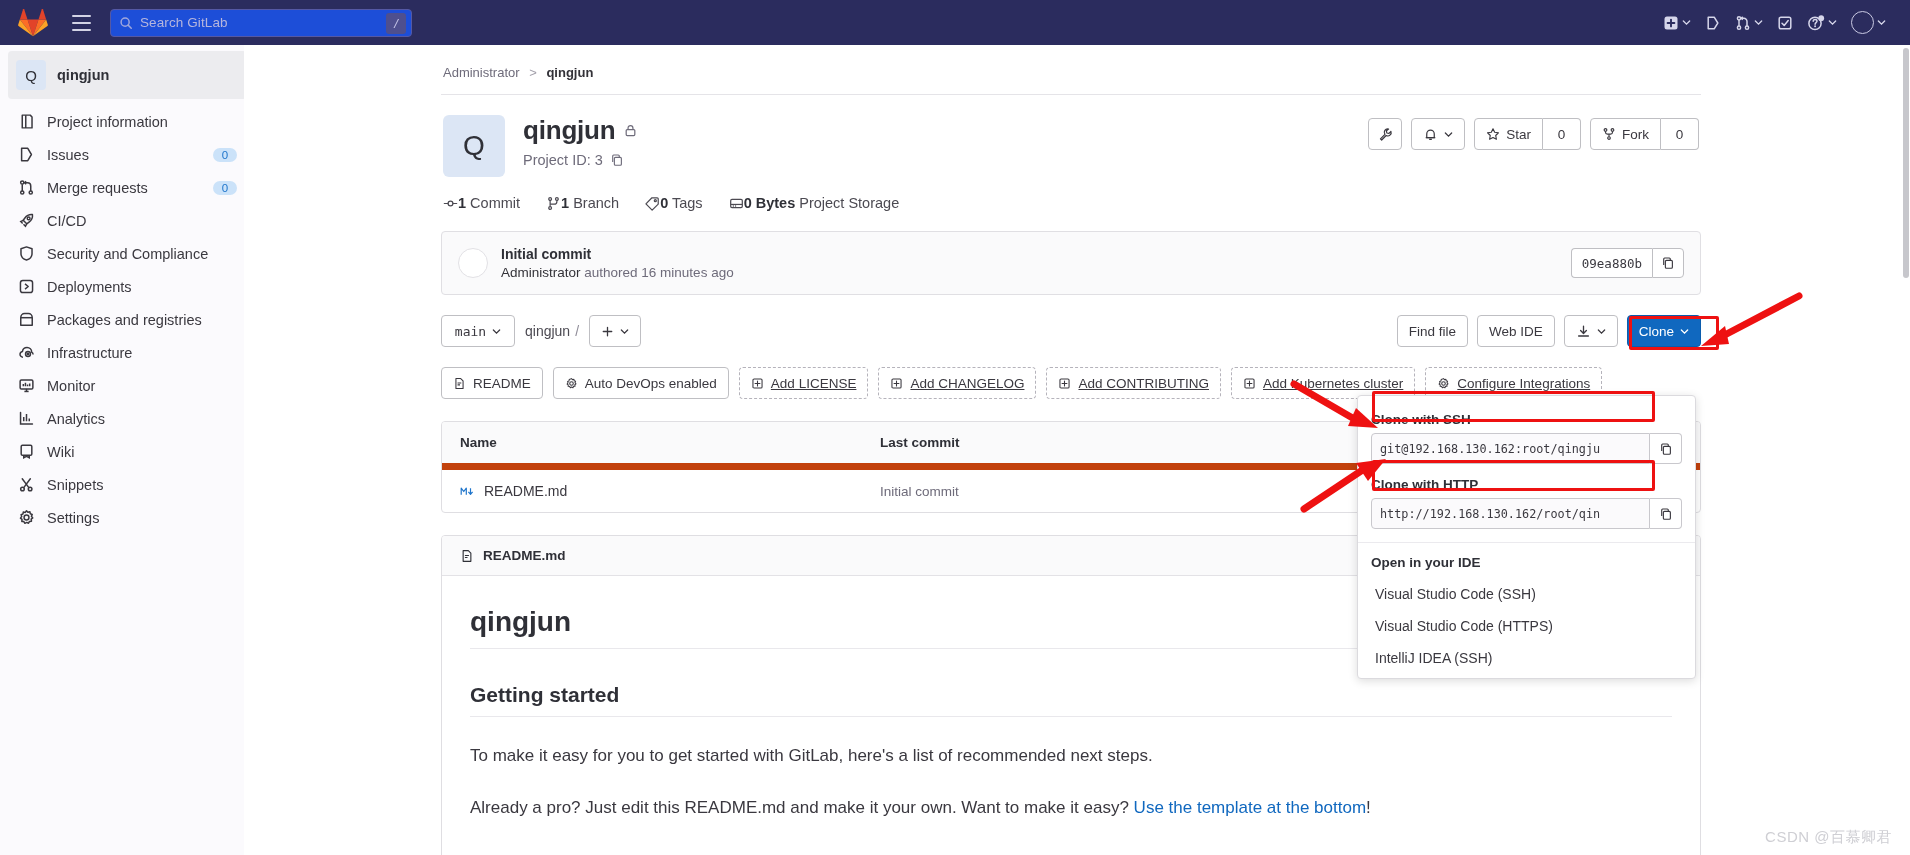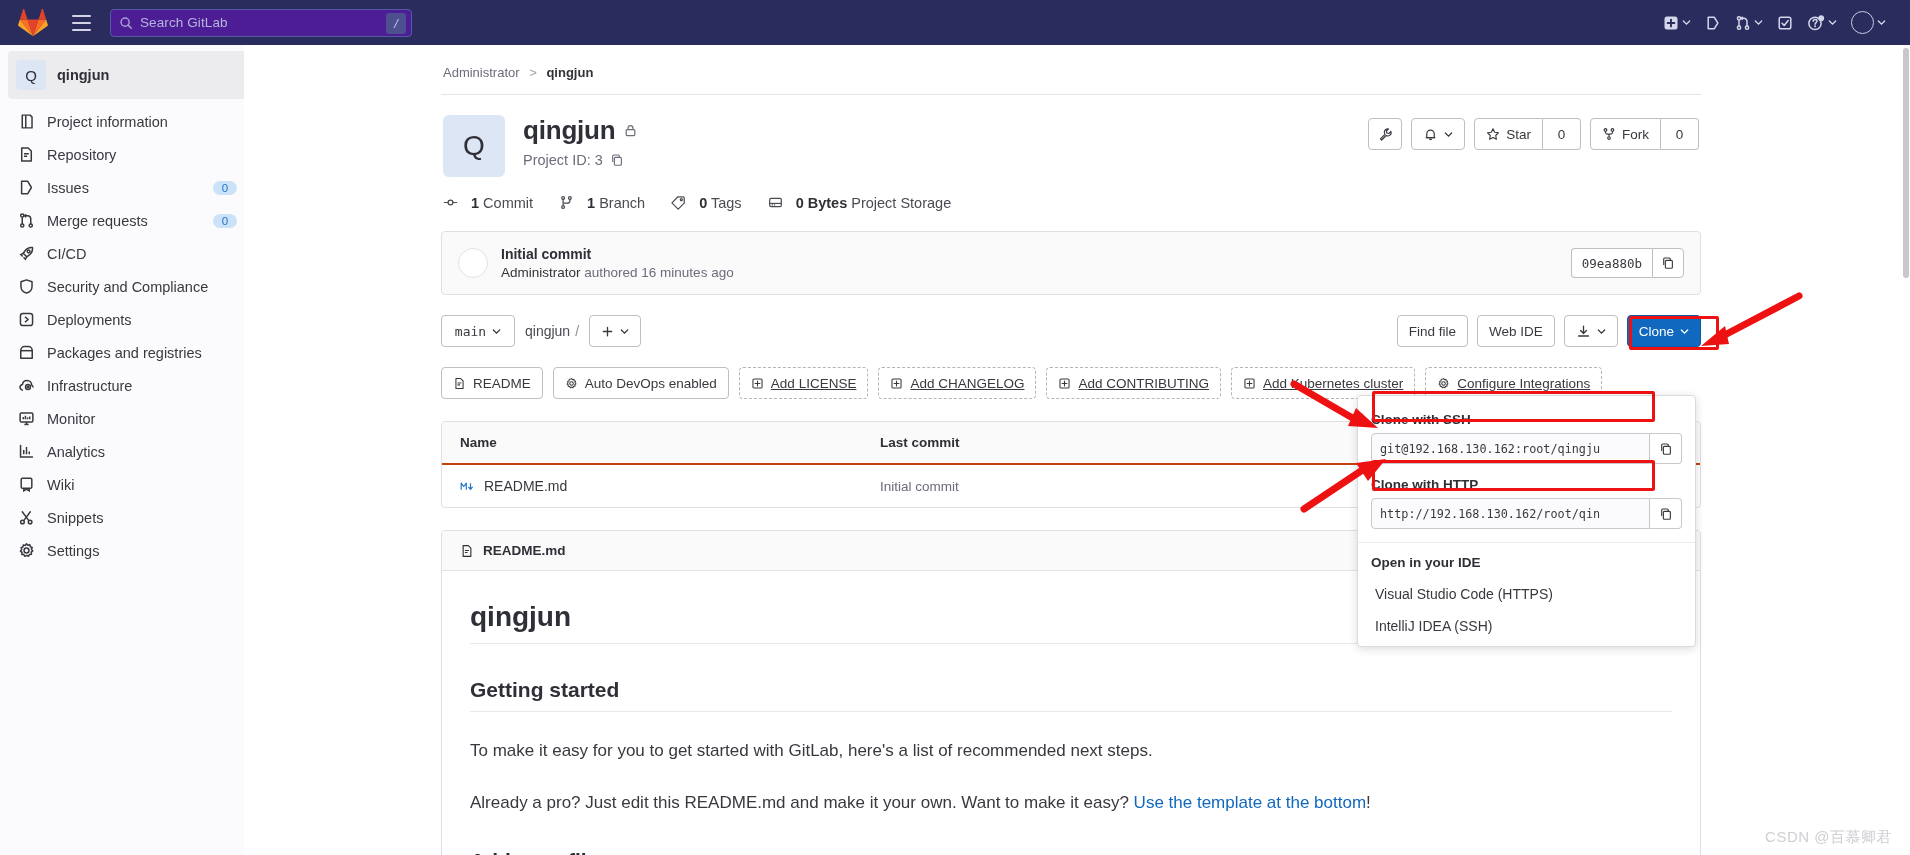--- a/index.html
+++ b/index.html
@@ -19,21 +19,21 @@
     padding: 0 18px; z-index: 50;
   }
   .gl-logo { width: 30px; height: 30px; margin-right: 18px; flex: none; }
   .hamburger {
     width: 30px; height: 30px; margin-right: 14px; flex: none;
     display: flex; flex-direction: column; justify-content: center;
     align-items: center; gap: 5px; cursor: pointer;
   }
   .hamburger span { display:block; width: 19px; height: 2px; background: #d3d3e5; border-radius:1px; }
   .searchbox {
-    width: 302px; height: 28px; background: #4c1d95;
+    width: 302px; height: 28px; background: #1d4ed8;
     border: 1px solid #5558a3; border-radius: 4px;
     display: flex; align-items: center; padding: 0 8px;
     position: relative;
   }
   .searchbox .s-icon { width: 14px; height: 14px; margin-right: 7px; flex:none; opacity: .85;}
   .searchbox .s-text { color: #b6b6dd; font-size: 13.5px; letter-spacing: .1px;}
   .slash-key {
     position: absolute; right: 5px; top: 3px;
     width: 20px; height: 21px; border-radius: 3px;
     background: #4e4f8e; color: #c6c6e8; font-size: 13px;
@@ -110,21 +110,21 @@
     background: #fff; color: #3a383f; font-size: 13.5px;
     display: inline-flex; align-items: center; justify-content: center;
     gap: 6px; padding: 0 11px; cursor: pointer; white-space: nowrap;
   }
   .btn-icon { width: 34px; padding: 0; }
   .split { display: inline-flex; }
   .split .btn:first-child { border-top-right-radius: 0; border-bottom-right-radius: 0; }
   .split .btn:last-child { border-top-left-radius: 0; border-bottom-left-radius: 0; border-left: none; min-width: 38px; color:#3a383f;}
 
   .stats { display: flex; align-items: center; gap: 26px; padding: 18px 2px 0 2px; font-size: 14.5px; color: #4c4a52; }
-  .stat { display: flex; gap: 13px; cursor: pointer; }
+  .stat { display: flex; align-items: center; gap: 0; cursor: pointer; }
   .stat b { color: #2f3037; }
 
   .commit-card {
     margin-top: 20px; border: 1px solid #e0dfe3; border-radius: 4px;
     background: #fafafb; display: flex; align-items: center;
     padding: 13px 16px; min-height: 64px;
   }
   .commit-av { width: 30px; height: 30px; border-radius: 50%; border: 1px solid #e2e1e5; background:#fff; flex:none; margin-right: 13px;}
   .commit-title { font-size: 14px; font-weight: bold; color: #2f3037; }
   .commit-sub { font-size: 13.5px; color: #6e6b7a; margin-top: 3px; }
@@ -155,21 +155,21 @@
     height: 32px; border: 1px solid #bfbfc3; border-radius: 4px; background: #fff;
     display: inline-flex; align-items: center; gap: 7px; padding: 0 11px;
     font-size: 13.5px; color: #3a383f; cursor: pointer; white-space: nowrap;
   }
   .chip.dashed { border-style: dashed; border-color: #b5b3bb; color: #3a383f; text-decoration: underline; }
 
   .files {
     margin-top: 22px; border: 1px solid #dfdee2; border-radius: 4px; overflow: hidden;
   }
   .files-head {
-    display: flex; background: #fafafb; border-bottom: 2px solid #c2410c;
+    display: flex; background: #fafafb; border-bottom: 7px solid #c2410c;
     font-size: 13.5px; font-weight: bold; color: #2f3037; padding: 13px 18px;
   }
   .col-name { width: 420px; }
   .file-row { display: flex; align-items: center; padding: 13px 18px; font-size: 14px; }
   .file-name { width: 420px; display: flex; align-items: center; gap: 9px; color: #3a383f; }
   .md-ico { width: 15px; height: 11px; flex: none; }
   .file-commit { color: #6e6b7a; font-size: 13.5px;}
 
   .readme-card { margin-top: 22px; border: 1px solid #dfdee2; border-radius: 4px; overflow: hidden; }
   .readme-head {
@@ -317,27 +317,20 @@
     </div>
 
     <div class="nav-item">
       <svg class="nav-ico" viewBox="0 0 16 16" fill="none" stroke="#3a383f" stroke-width="1.4">
         <path d="M4 2 H11.5 L13.2 3.7 V14 H4 Z" stroke-linejoin="round"></path>
           <path d="M7.3 2 V14"></path>
       </svg>
       <span class="nav-label">Project information</span>
     </div>
 
-    <div class="nav-item">
-      <svg class="nav-ico" viewBox="0 0 16 16" fill="none" stroke="#3a383f" stroke-width="1.4">
-        <path d="M3.5 1.8 H9.6 L12.5 4.7 V14.2 H3.5 Z" stroke-linejoin="round"></path>
-        <path d="M5.6 7.2 H10.2 M5.6 9.6 H8.6"></path>
-      </svg>
-      <span class="nav-label">Repository</span>
-    </div>
 
     <div class="nav-item">
       <svg class="nav-ico" viewBox="0 0 16 16" fill="none" stroke="#3a383f" stroke-width="1.4">
         <path d="M3.4 2.2 H9.2 L12.6 8 L9.2 13.8 H3.4 Z" stroke-linejoin="round"></path>
       </svg>
       <span class="nav-label">Issues</span>
       <span class="nav-badge">0</span>
     </div>
 
     <div class="nav-item">
@@ -707,20 +700,21 @@
           <div class="pop-input">http://192.168.130.162/root/qin</div>
           <div class="pop-copy">
             <svg width="14" height="14" viewBox="0 0 16 16" fill="none" stroke="#3a383f" stroke-width="1.3">
               <rect x="5" y="5" width="8" height="9" rx="1.2"></rect>
                 <path d="M10.6 5 V3.4 C10.6 2.8 10.1 2.3 9.5 2.3 H4.2 C3.6 2.3 3.1 2.8 3.1 3.4 V10.2"></path>
             </svg>
           </div>
         </div>
         <div class="pop-div"></div>
         <div class="pop-section">Open in your IDE</div>
+        <div class="pop-item">Visual Studio Code (SSH)</div>
         <div class="pop-item">Visual Studio Code (HTTPS)</div>
         <div class="pop-item">IntelliJ IDEA (SSH)</div>
       </div>
 
     </div>
   </div>
 
   <div class="redbox" style="left:1629px; top:316px; width:90px; height:34px;"></div>
   <div class="redbox" style="left:1372px; top:391px; width:283px; height:31px;"></div>
   <div class="redbox" style="left:1372px; top:460px; width:283px; height:31px;"></div>

